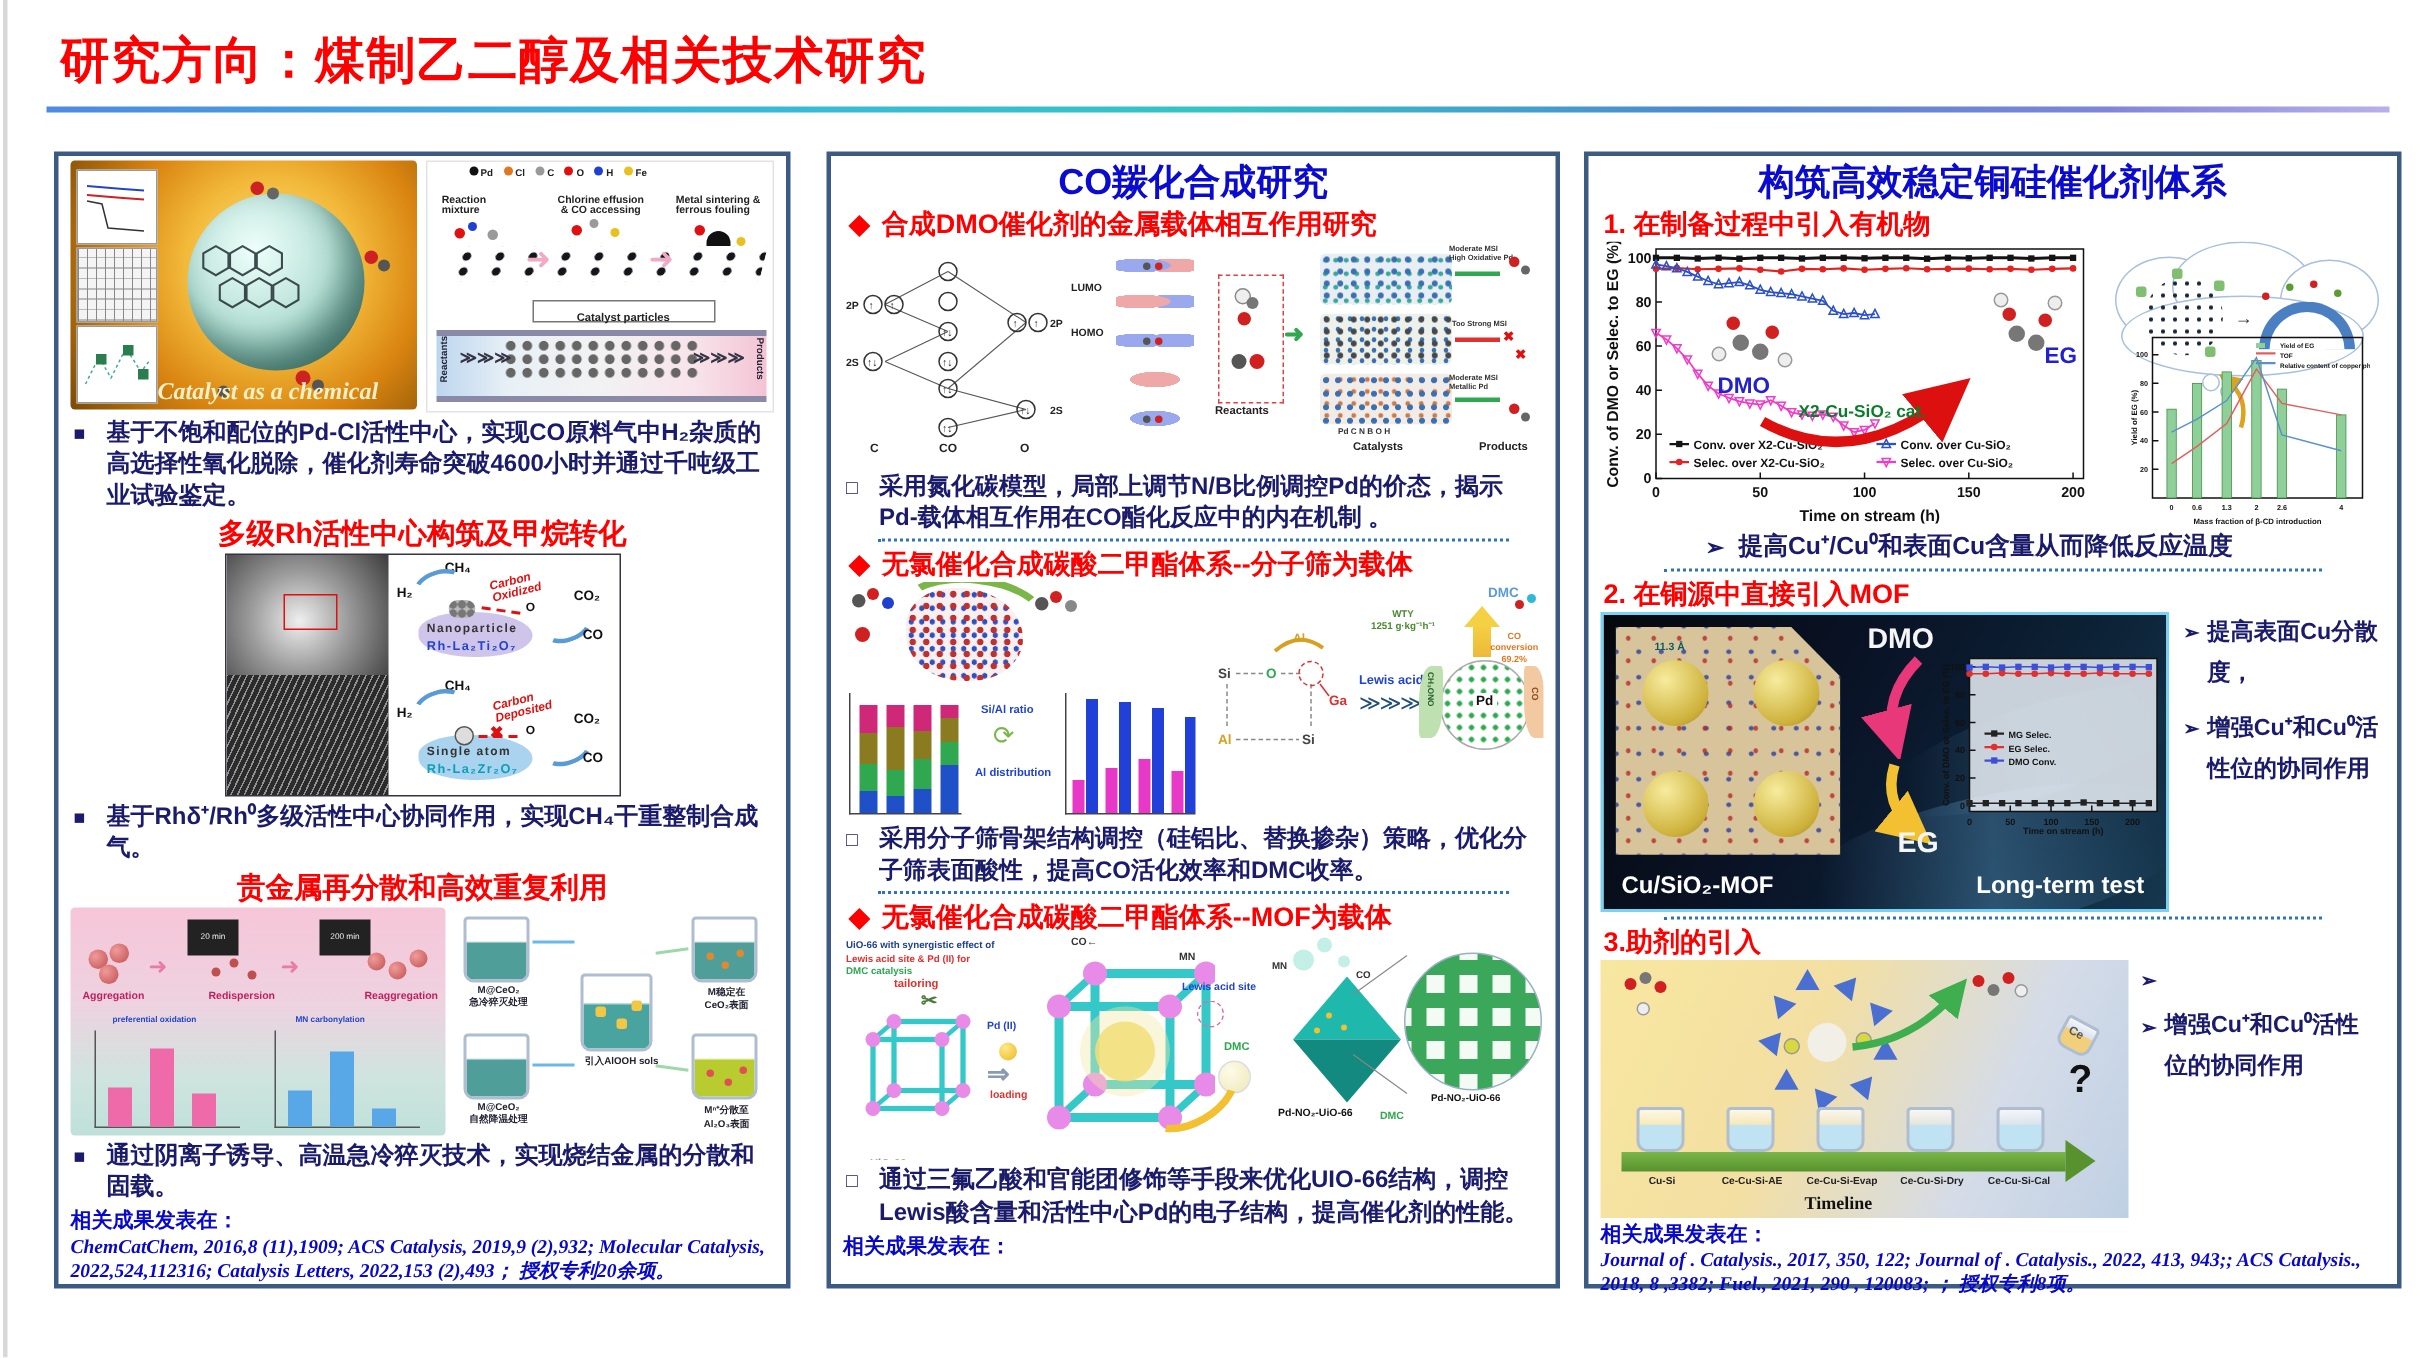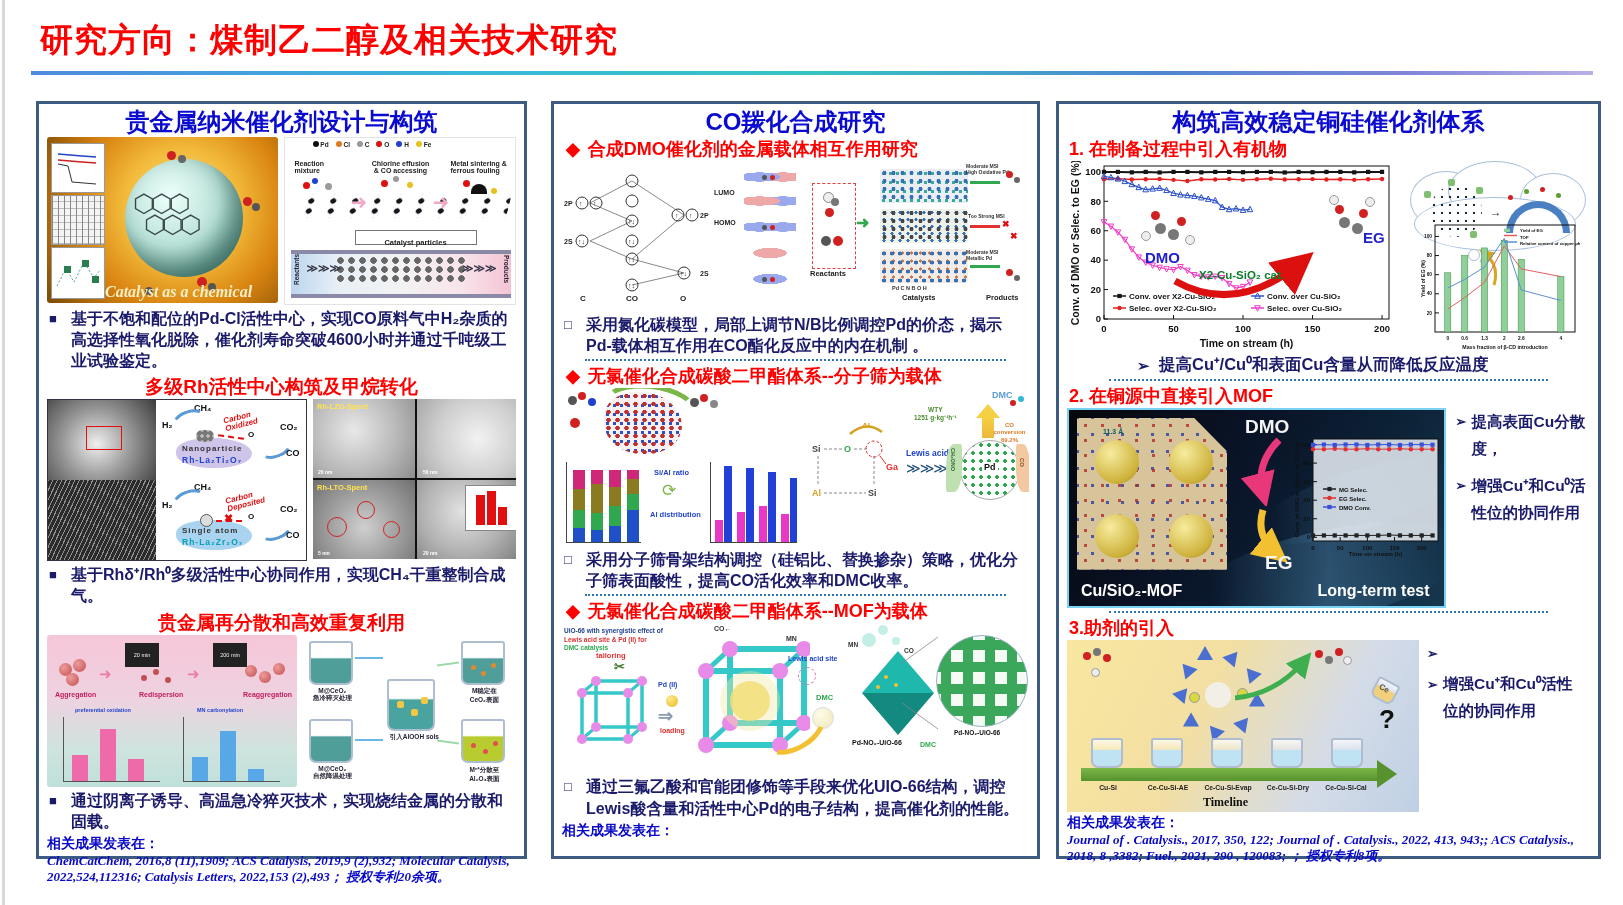--- a/index.html
+++ b/index.html
@@ -38,21 +38,20 @@
   svg text{font-family:"Liberation Sans",sans-serif;}
 </style>
 </head>
 <body>
 
 <div class="edge"></div>
 <div class="main-title">研究方向：煤制乙二醇及相关技术研究</div>
 <div class="rule"></div>
 
 <div class="panel" id="panel-left">
-  <div class="ptitle">贵金属纳米催化剂设计与构筑</div>
 
   <div class="figrow">
 
     <div class="fig" style="width:232px;height:166px;background:radial-gradient(circle at 58% 42%,#f9e98e 0%,#f2b93a 35%,#d98410 62%,#7a4a05 100%);border-radius:3px;">
       <div class="dot" style="left:78px;top:22px;width:118px;height:118px;background:radial-gradient(circle at 38% 32%,#eefffb 0%,#b9e2d8 45%,#63a396 80%,#3c7065 100%);box-shadow:inset -10px -12px 22px rgba(20,50,45,.45);"></div>
       <div class="abs" style="left:86px;top:52px;font-size:25px;color:#222d33;letter-spacing:-4px;opacity:.85;">⬡⬡⬡</div>
       <div class="abs" style="left:97px;top:73px;font-size:25px;color:#222d33;letter-spacing:-4px;opacity:.85;">⬡⬡⬡</div>
       <div class="dot" style="left:120px;top:14px;width:9px;height:9px;background:#c22;"></div>
       <div class="dot" style="left:131px;top:18px;width:8px;height:8px;background:#666;"></div>
       <div class="dot" style="left:196px;top:60px;width:9px;height:9px;background:#c22;"></div>
@@ -153,40 +152,20 @@
       <div class="abs" style="left:128px;top:120px;width:76px;height:30px;background:#a9d3ee;border-radius:45% 55% 50% 50%;"></div>
       <div class="dot" style="left:152px;top:114px;width:11px;height:11px;background:#ddd;border:1px solid #555;"></div>
       <div class="abs" style="left:168px;top:120px;width:26px;border-top:2px dashed #e01010;"></div>
       <div class="tinytxt" style="left:176px;top:112px;font-size:11px;color:#e01010;">✖</div>
       <div class="tinytxt" style="left:200px;top:112px;font-size:8px;color:#111;">O</div>
       <div class="tinytxt" style="left:232px;top:104px;font-size:9px;color:#111;">CO₂</div>
       <div class="arc" style="left:210px;top:118px;width:28px;height:16px;transform:rotate(160deg);"></div>
       <div class="tinytxt" style="left:238px;top:130px;font-size:9px;color:#111;">CO</div>
       <div class="tinytxt" style="left:134px;top:126px;font-size:8px;color:#333;letter-spacing:1px;">Single atom</div>
       <div class="tinytxt" style="left:134px;top:137px;font-size:8.5px;color:#0aa0b8;letter-spacing:1px;">Rh-La₂Zr₂O₇</div>
-    </div>
-    <div class="fig" style="width:206px;height:160px;background:#111;">
-      <div class="abs" style="left:0;top:0;width:102px;height:79px;background:radial-gradient(circle at 40% 40%,#e8e8e8,#b9b9b9 55%,#8d8d8d);"></div>
-      <div class="abs" style="left:104px;top:0;width:102px;height:79px;background:radial-gradient(circle at 60% 50%,#f2f2f2,#cfcfcf 55%,#a8a8a8);"></div>
-      <div class="abs" style="left:0;top:81px;width:102px;height:79px;background:radial-gradient(circle at 50% 60%,#cfcfcf,#9f9f9f 50%,#6f6f6f);"></div>
-      <div class="abs" style="left:104px;top:81px;width:102px;height:79px;background:radial-gradient(circle at 45% 40%,#e2e2e2,#b2b2b2 55%,#818181);"></div>
-      <div class="tinytxt" style="left:4px;top:3px;font-size:7.5px;color:#ffe34d;">Rh-LZO-Spent</div>
-      <div class="tinytxt" style="left:4px;top:84px;font-size:7.5px;color:#ffe34d;">Rh-LTO-Spent</div>
-      <div class="dot" style="left:14px;top:118px;width:18px;height:18px;border:1.5px solid #d02020;background:transparent;"></div>
-      <div class="dot" style="left:44px;top:102px;width:16px;height:16px;border:1.5px solid #d02020;background:transparent;"></div>
-      <div class="dot" style="left:70px;top:122px;width:15px;height:15px;border:1.5px solid #d02020;background:transparent;"></div>
-      <div class="abs" style="left:152px;top:86px;width:50px;height:44px;background:#fff;border:1px solid #888;">
-        <div class="abs" style="left:10px;bottom:5px;width:9px;height:30px;background:#e01010;"></div>
-        <div class="abs" style="left:21px;bottom:5px;width:9px;height:34px;background:#e01010;"></div>
-        <div class="abs" style="left:32px;bottom:5px;width:9px;height:18px;background:#e01010;"></div>
-      </div>
-      <div class="tinytxt" style="left:5px;bottom:84px;font-size:5px;color:#fff;">20 nm</div>
-      <div class="tinytxt" style="left:110px;bottom:84px;font-size:5px;color:#fff;">50 nm</div>
-      <div class="tinytxt" style="left:5px;bottom:3px;font-size:5px;color:#fff;">5 nm</div>
-      <div class="tinytxt" style="left:110px;bottom:3px;font-size:5px;color:#fff;">20 nm</div>
     </div>
   </div>
 
   <div class="bullet">
     <span class="mk">■</span>
     <span>基于Rhδ⁺/Rh⁰多级活性中心协同作用，实现CH₄干重整制合成气。</span>
   </div>
 
   <div class="rhead">贵金属再分散和高效重复利用</div>
 

